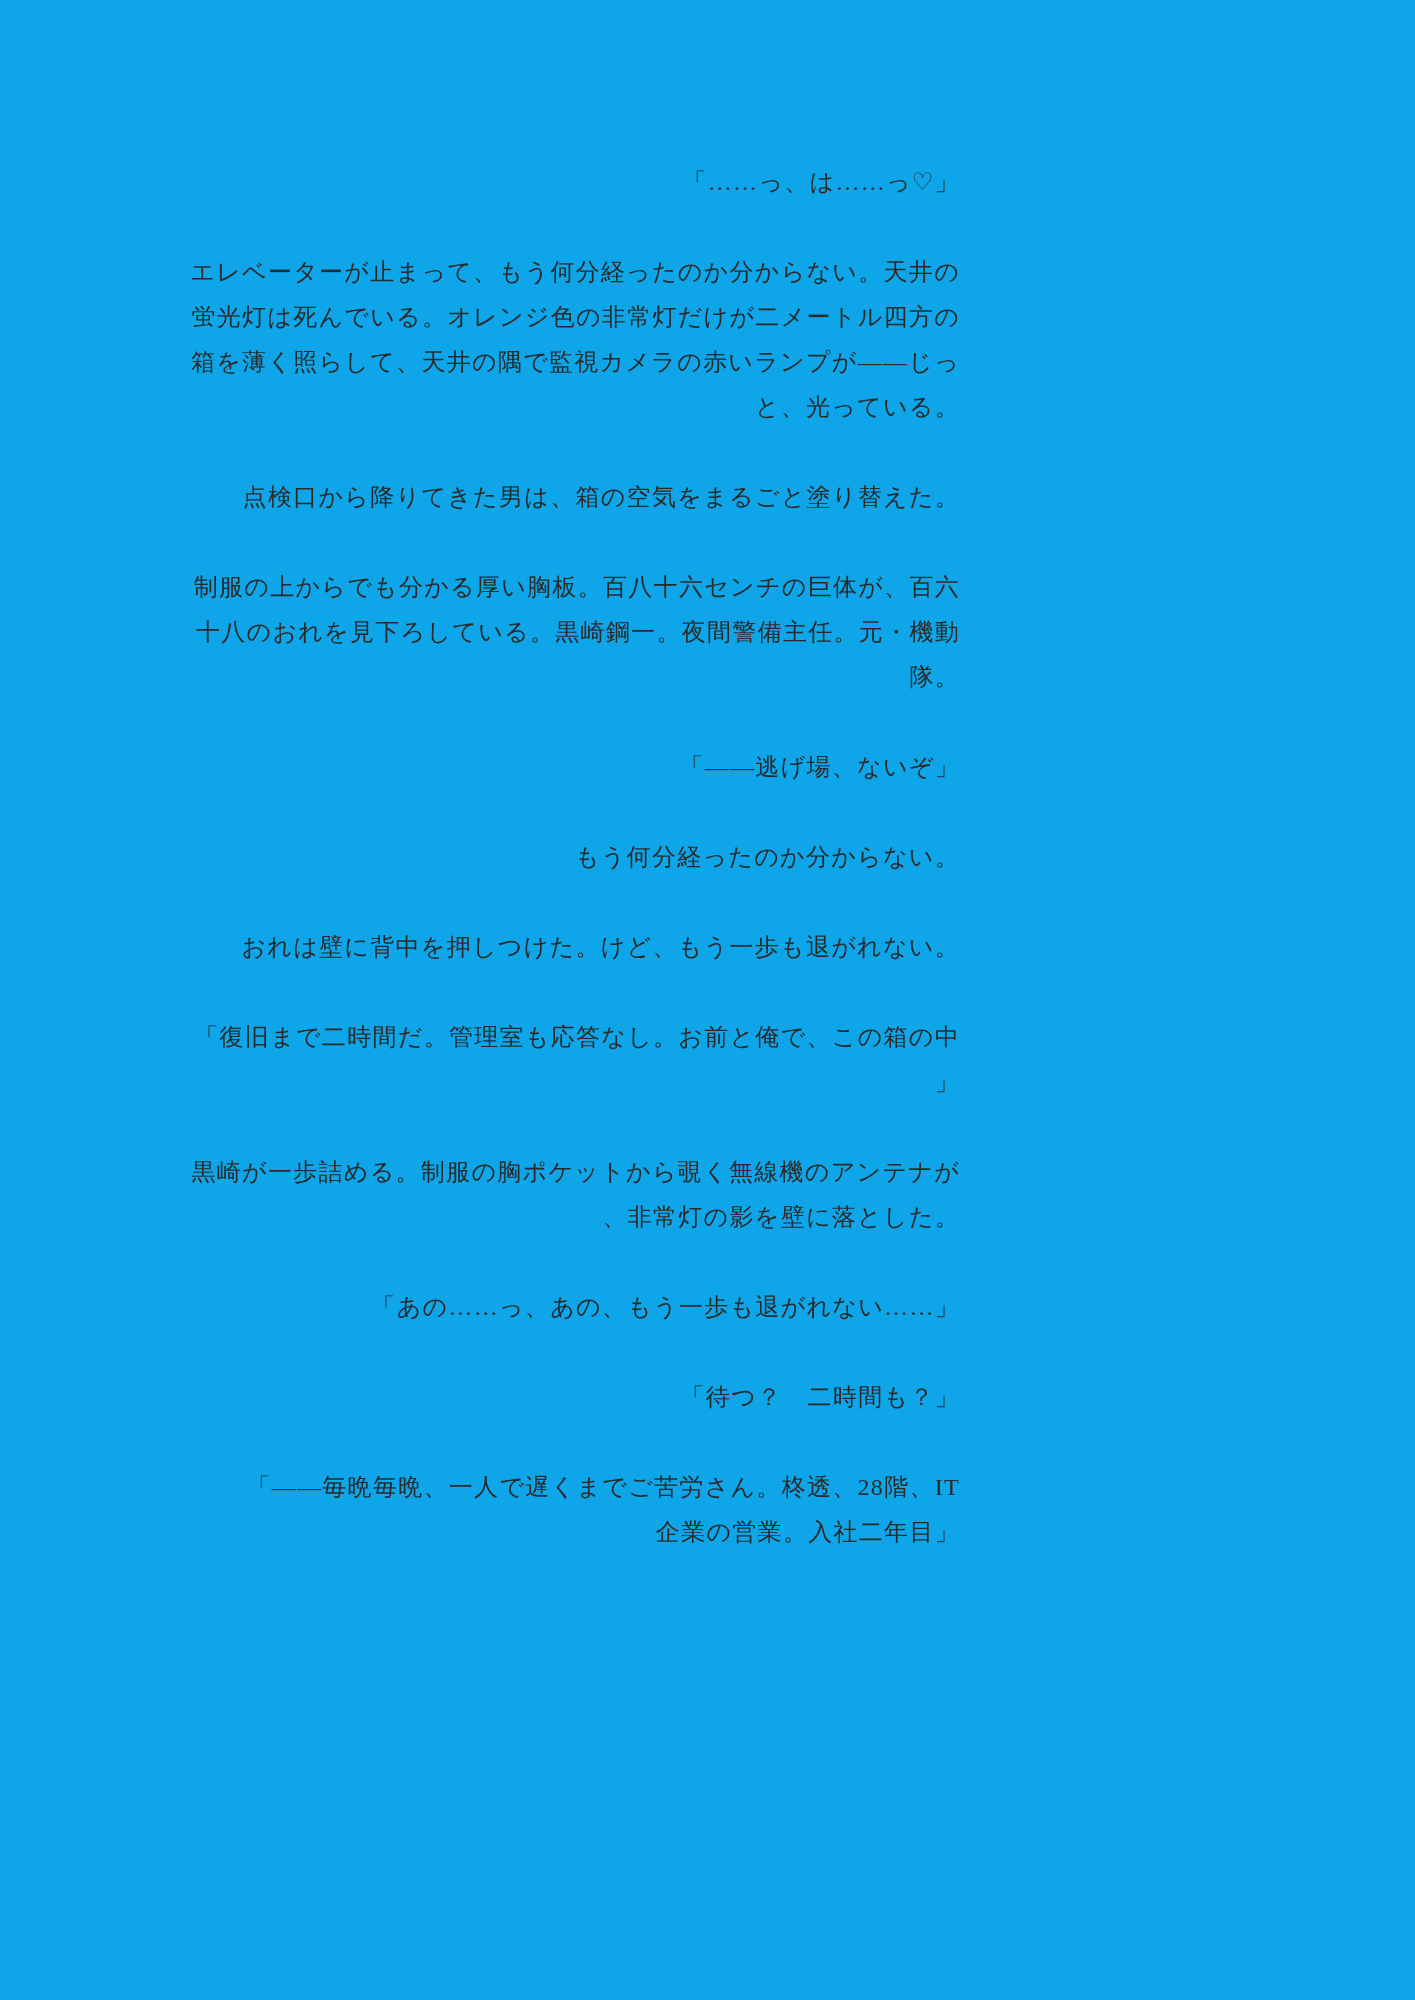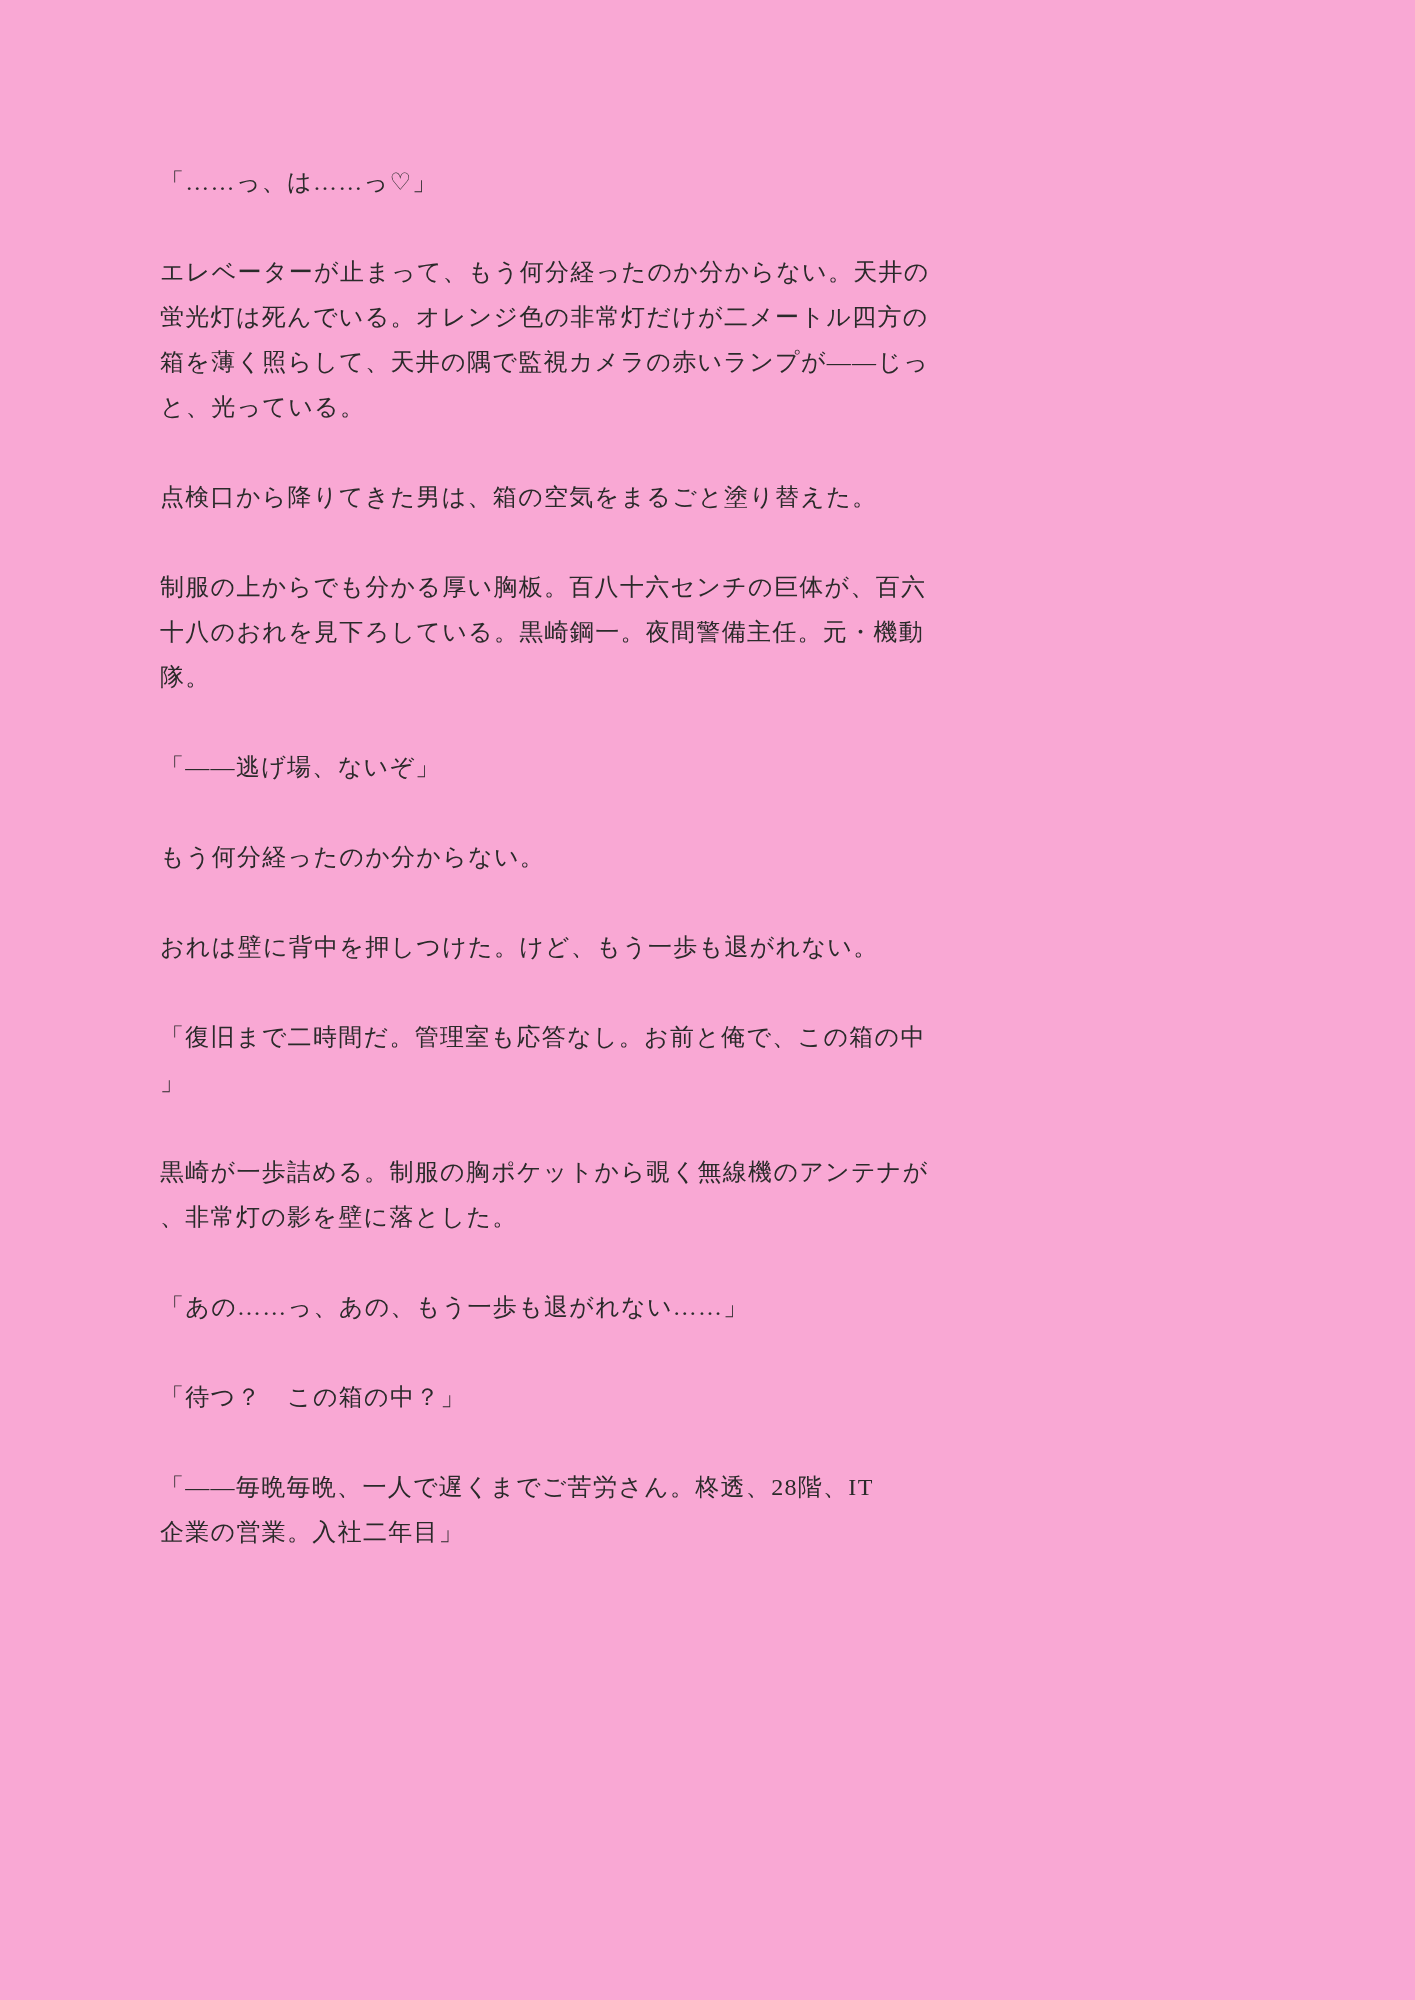--- a/index.html
+++ b/index.html
@@ -10,21 +10,22 @@
   body {
     width: 1415px;
     height: 2000px;
     overflow: hidden;
   }
   .page {
     box-sizing: border-box;
     width: 1415px;
     height: 2000px;
     padding: 160px 0 0 160px;
-    background: #f9a8d4;
+    background: #0ea5e9;
+    text-align: right;
   }
   .text-column {
     width: 800px;
     font-family: "Liberation Serif", "DejaVu Serif", serif;
     font-size: 24px;
     line-height: 45px;
     letter-spacing: 1.3px;
     color: #2a2a2a;
   }
   .text-column p {
@@ -47,17 +48,17 @@
 十八のおれを見下ろしている。黒崎鋼一。夜間警備主任。元・機動
 隊。</p>
     <p>「——逃げ場、ないぞ」</p>
     <p>もう何分経ったのか分からない。</p>
     <p>おれは壁に背中を押しつけた。けど、もう一歩も退がれない。</p>
     <p>「復旧まで二時間だ。管理室も応答なし。お前と俺で、この箱の中
 」</p>
     <p>黒崎が一歩詰める。制服の胸ポケットから覗く無線機のアンテナが
 、非常灯の影を壁に落とした。</p>
     <p>「あの……っ、あの、もう一歩も退がれない……」</p>
-    <p>「待つ？　この箱の中？」</p>
+    <p>「待つ？　二時間も？」</p>
     <p>「——毎晩毎晩、一人で遅くまでご苦労さん。柊透、28階、IT
 企業の営業。入社二年目」</p>
   </div>
 </div>
 
 </body></html>

